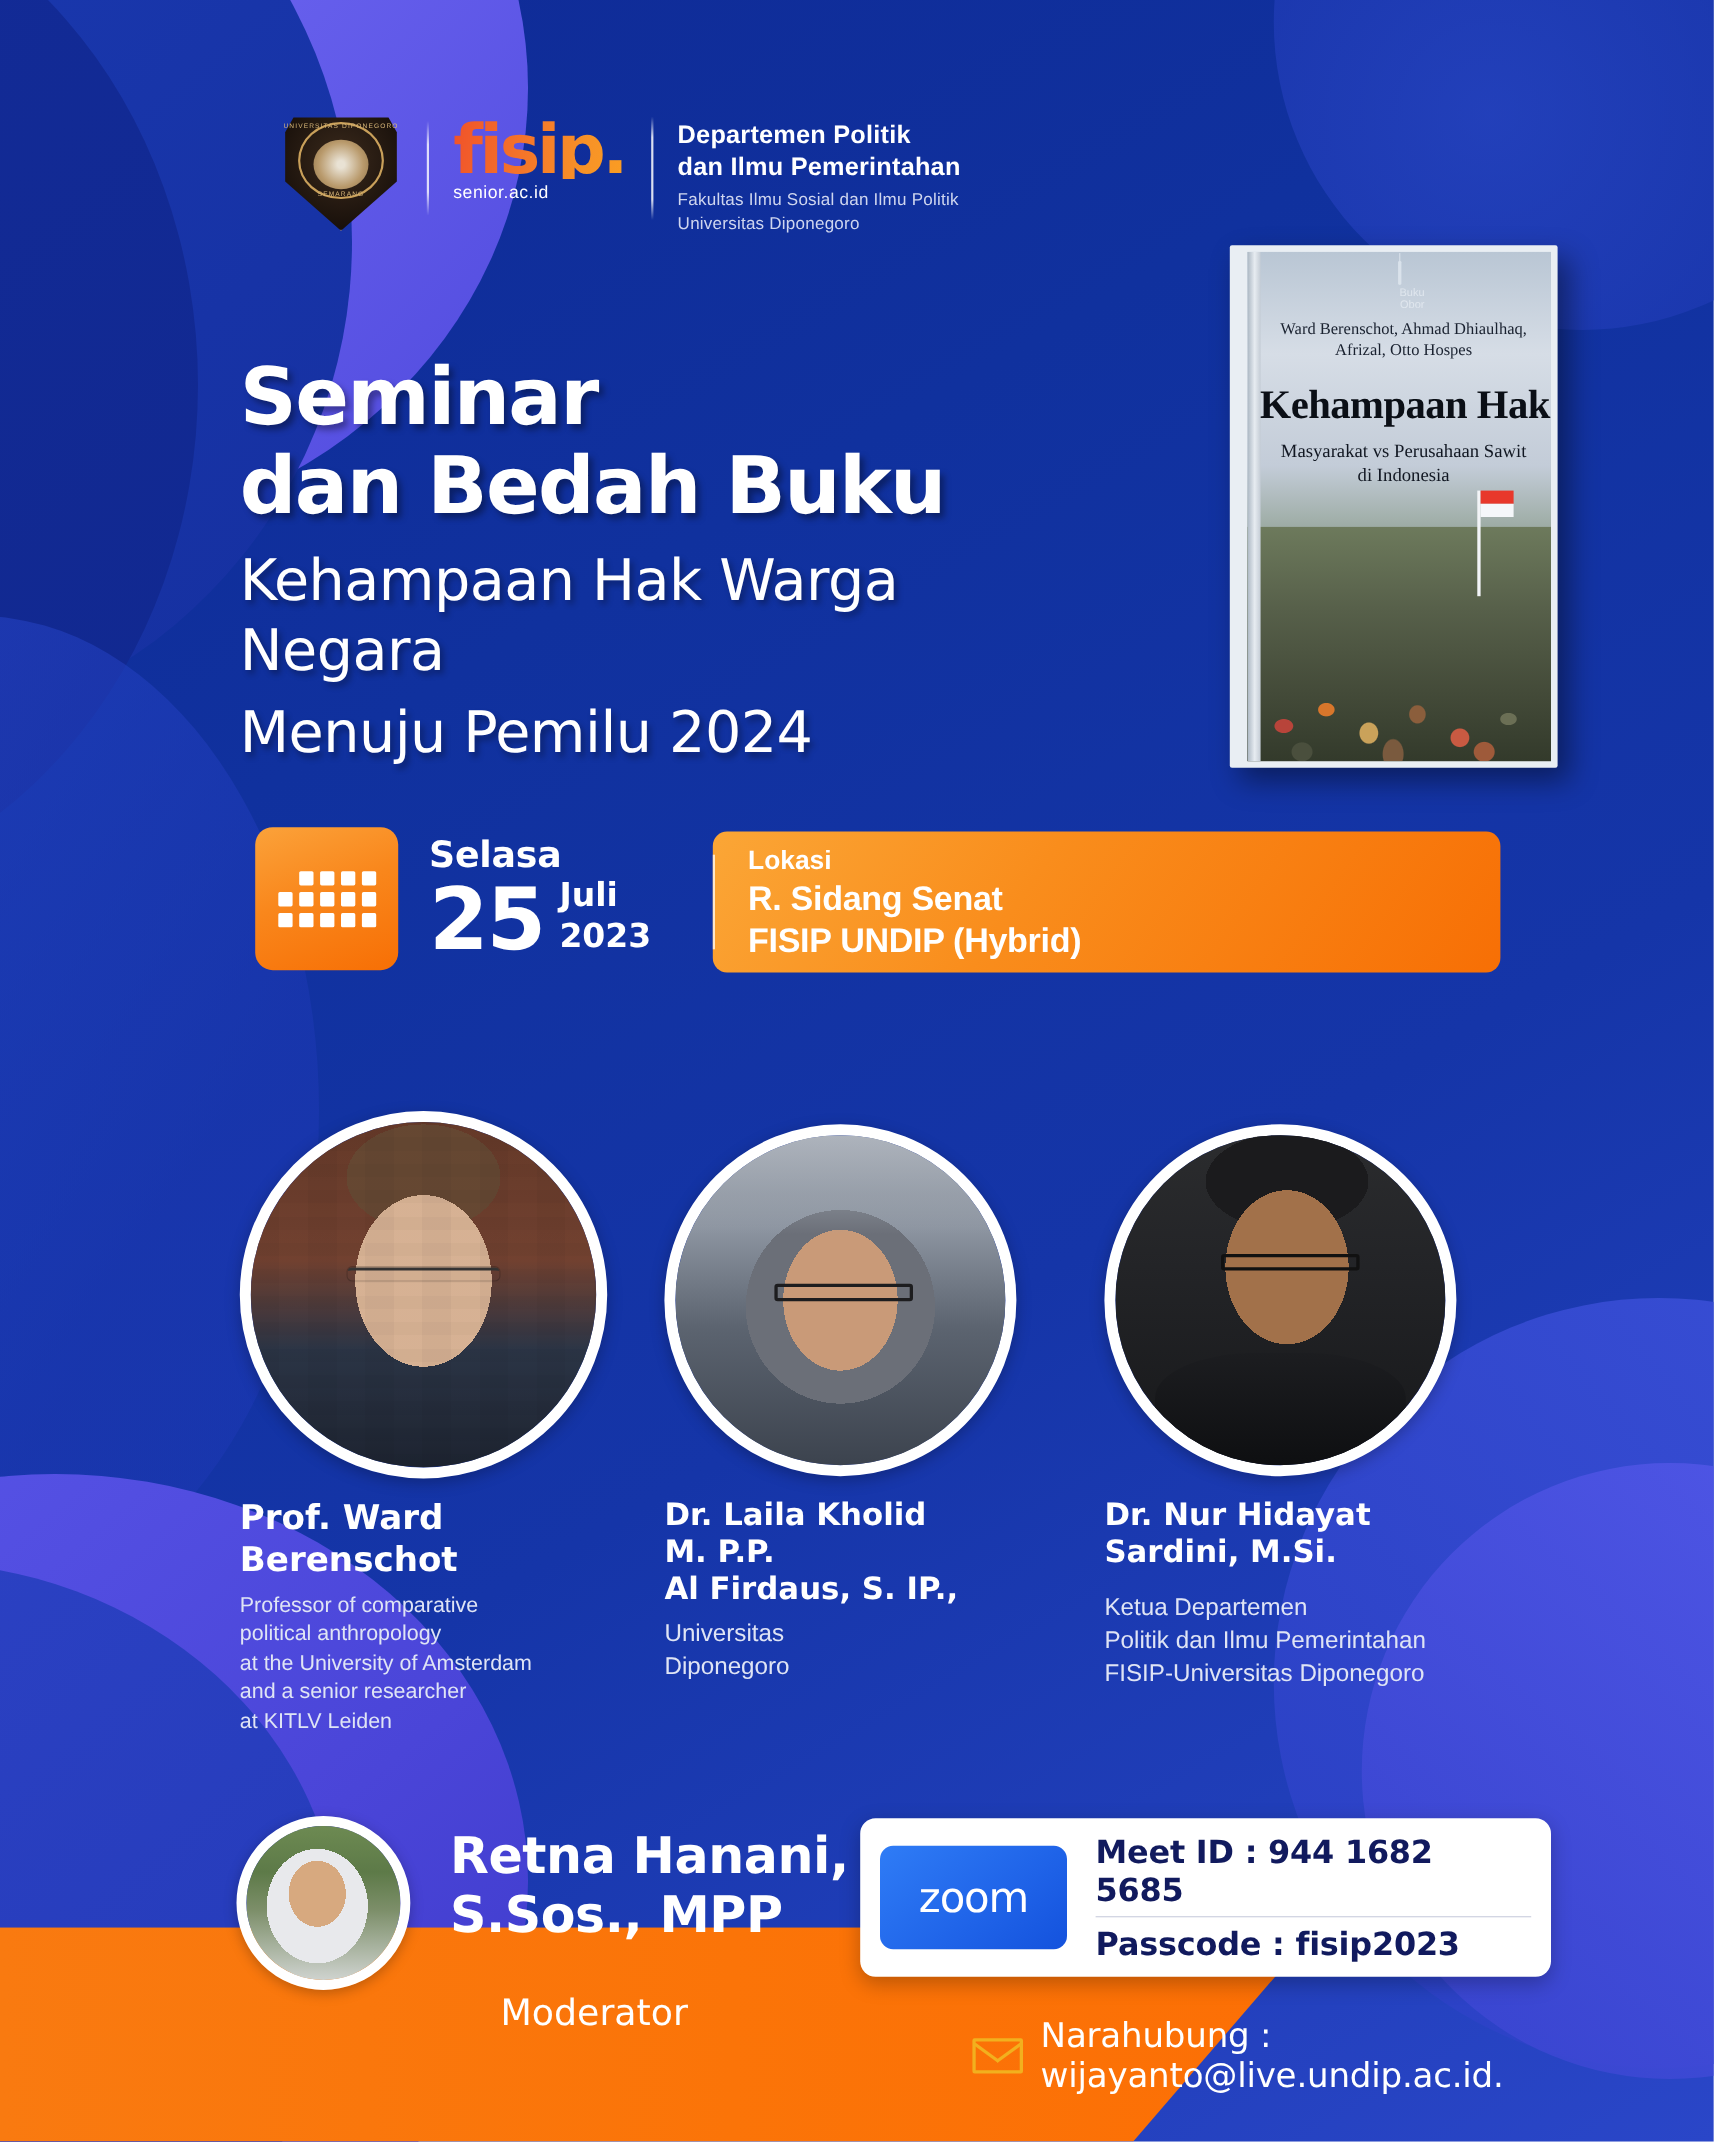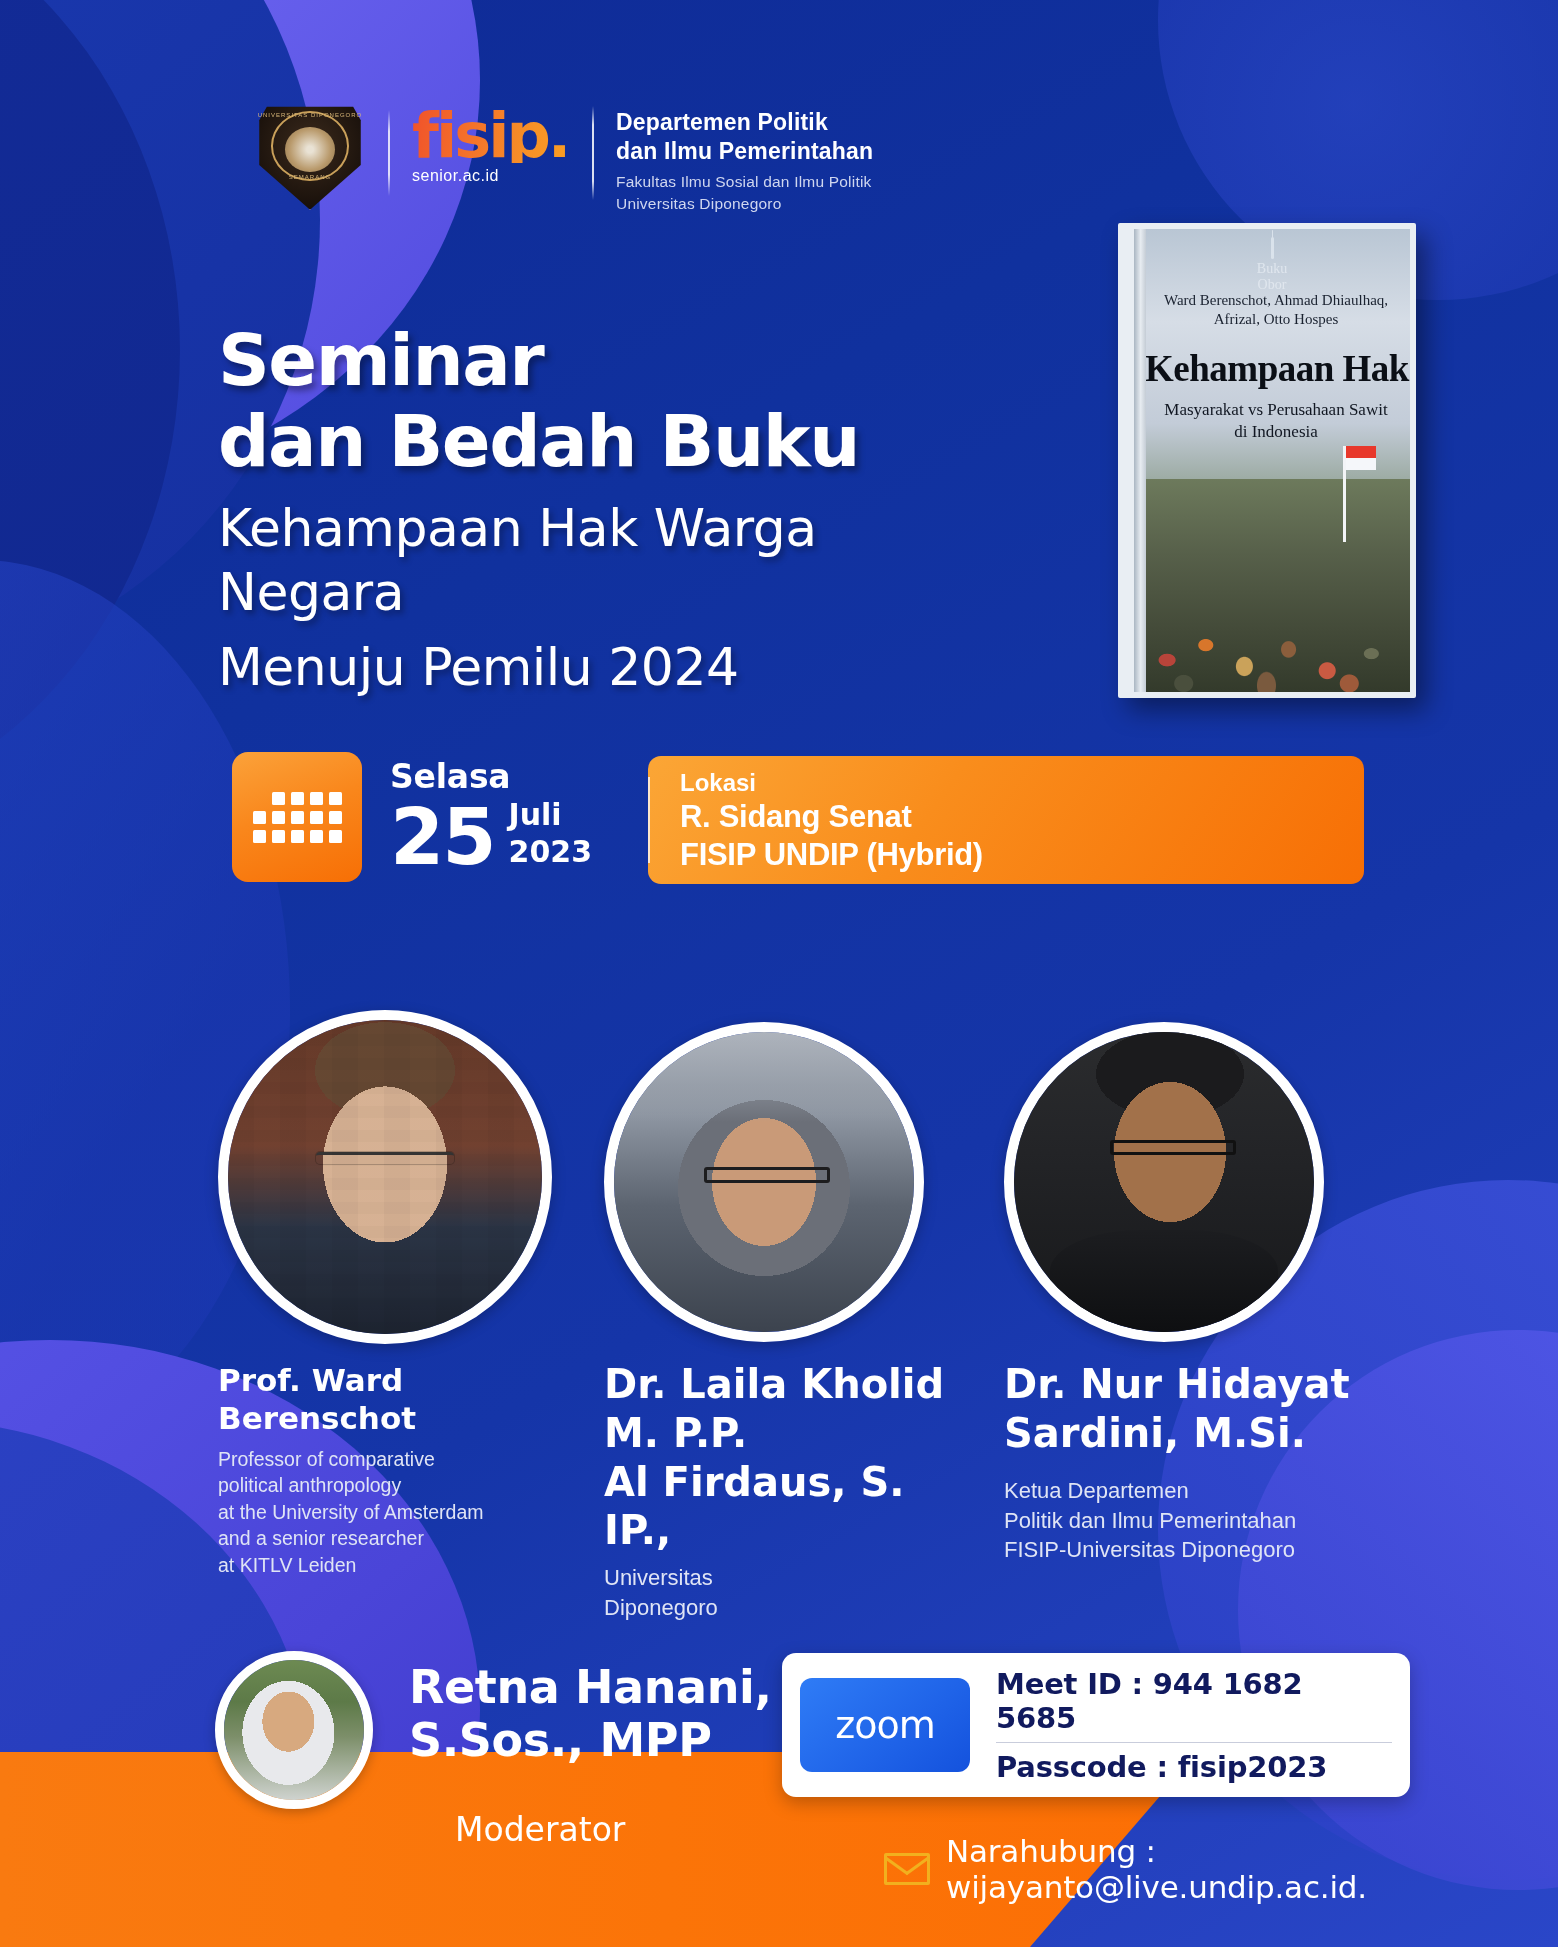--- a/index.html
+++ b/index.html
@@ -170,22 +170,22 @@
       linear-gradient(180deg, #b9c6d4 0%, #d6dde6 20%, #c3ccd8 42%, #9aa9a0 55%, #6f7d63 70%, #55604a 85%, #3e4636 100%);
     overflow: hidden;
   }
   .book-spine {
     position: absolute; left: 0; top: 0; bottom: 0; width: 12px;
     background: linear-gradient(90deg, #aab6c2 0%, #e7ecf1 55%, #c4ccd5 100%);
     z-index: 3;
   }
   .book-emblem {
     position: absolute; left: 50%; top: 8px; transform: translateX(-50%);
-    width: 46px; text-align: center; color: #e4eaf1;
-    font-size: 14px; opacity: .85; font-family: Liberation Serif, serif;
+    width: 46px; text-align: right; color: #e4eaf1;
+    font-size: 10px; opacity: .85;
   }
   .book-emblem .torch {
     width: 3px; height: 22px; background: #dfe7ef; margin: 0 auto 2px;
     box-shadow: 0 -8px 0 -1px #dfe7ef;
     border-radius: 2px;
   }
   .book-authors {
     position: absolute; left: 0; right: 0; top: 62px;
     text-align: center; color: #1a2230;
     font-family: "Liberation Serif", serif;
@@ -374,21 +374,21 @@
     border: 3px solid #111; border-radius: 3px;
   }
   .ph-nur::after {
     content:""; position:absolute; left:12%; bottom:0; width:76%; height:34%;
     background: linear-gradient(180deg, #1c1d20 0%, #0e0f11 100%);
     border-radius: 40% 40% 0 0;
   }
 
   .sp-name {
     color: #fff; font-weight: 800;
-    font-size: 40px; line-height: 1.22;
+    font-size: 28px; line-height: 1.22;
     margin-top: 18px;
     font-family: "DejaVu Sans", sans-serif;
   }
   .sp-desc {
     color: #dfe4f5; font-size: 20px; line-height: 1.33; margin-top: 8px;
   }
   .sp1 .sp-name { font-size: 31px; }
   .sp1 .sp-desc { font-size: 19.5px; line-height: 1.36; }
   .sp2 .sp-desc, .sp3 .sp-desc { font-size: 22px; line-height: 1.36; }
 

